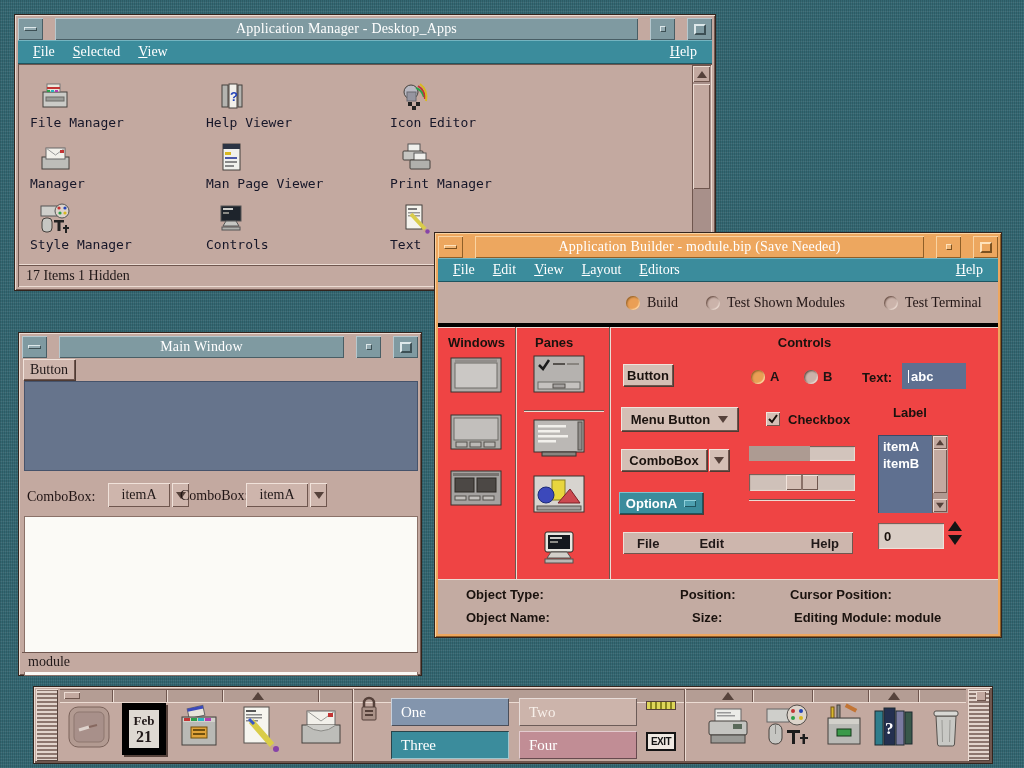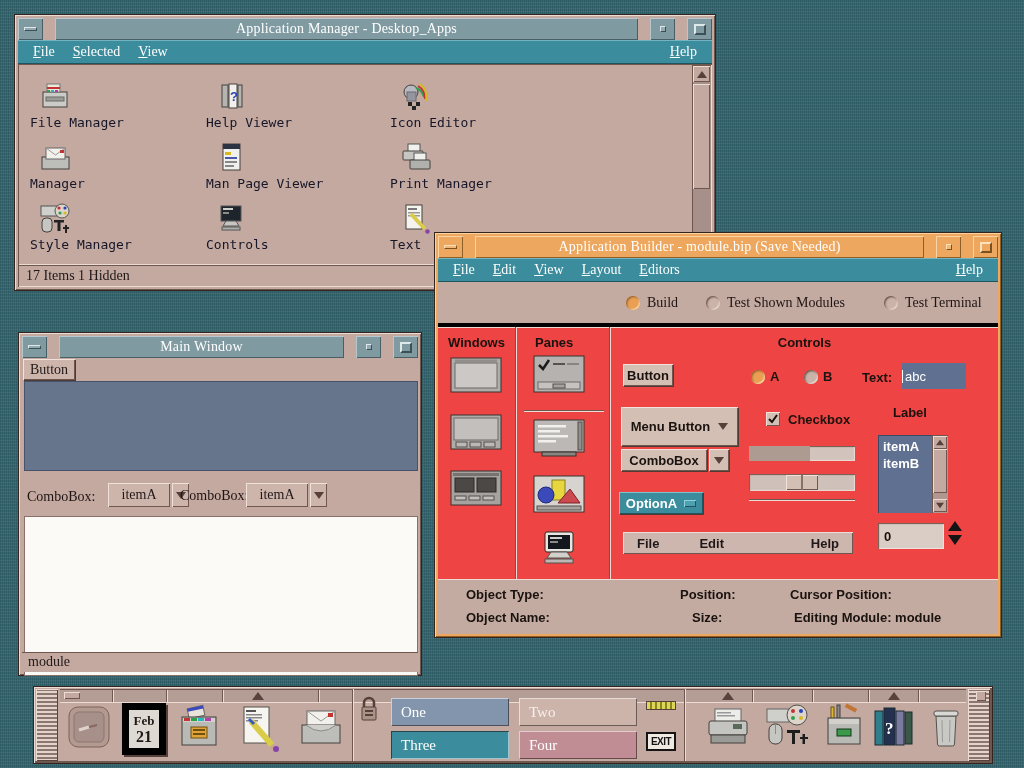--- a/index.html
+++ b/index.html
@@ -41,21 +41,21 @@
 
 .ab-radiorow{position:relative;height:41px;flex:0 0 41px;background:#c3aba2;}
 .radio{position:absolute;display:flex;align-items:center;gap:7px;font-size:14px;color:#201414;}
 .rdot{width:14px;height:14px;border-radius:50%;background:#cbb3aa;box-shadow:inset 1px 1px 2px #63493f,inset -1px -1px 1px #ecdcd3;}
 .rdot.sel{background:#ea9f55;box-shadow:inset 1px 1px 2px #8f5f28,inset -1px -1px 1px #ffd9a8;}
 .ab-main{position:relative;flex:1;background:#ef4444;border-top:4px solid #000000;box-shadow:inset 0 1px 0 #ecdcd3;}
 .vsep{position:absolute;top:0;bottom:0;width:2px;border-left:1px solid #6f564e;border-right:1px solid #ecdcd3;}
 .hdr{position:absolute;font-family:"Liberation Sans",sans-serif;font-weight:bold;font-size:13px;color:#1a120e;white-space:nowrap;}
 .palicon{position:absolute;}
 .ctl-btn{position:absolute;background:#d4bfb5;box-shadow:inset 1px 1px 0 #f1e3db,inset -1px -1px 0 #6f564e,1px 1px 0 #4e3b34;font-family:"Liberation Sans",sans-serif;font-weight:bold;font-size:13px;display:flex;align-items:center;justify-content:center;color:#1a120e;gap:8px;}
-.sfield{position:absolute;background:#5f7090;box-shadow:inset 1px 1px 0 #39496а,inset 1px 1px 0 #394968,inset -1px -1px 0 #8ea0bc;color:#fff;font-family:"Liberation Sans",sans-serif;font-weight:normal;font-size:13px;display:flex;align-items:center;}
+.sfield{position:absolute;background:#5f7090;box-shadow:inset 1px 1px 0 #39496а,inset 1px 1px 0 #394968,inset -1px -1px 0 #8ea0bc;color:#fff;font-family:"Liberation Sans",sans-serif;font-weight:bold;font-size:13px;display:flex;align-items:center;padding-left:6px;}
 .sfield .caret{width:1px;height:13px;background:#fff;margin-right:2px;}
 .chkbox{position:absolute;width:14px;height:14px;background:#d4bfb5;box-shadow:inset 1px 1px 0 #f1e3db,inset -1px -1px 0 #6f564e;display:flex;align-items:center;justify-content:center;}
 .gauge{position:absolute;background:#d2c4bc;box-shadow:inset 1px 1px 1px #6f564e,inset -1px -1px 1px #ecdcd3;}
 .gauge .fill{height:100%;background:#ad9b92;}
 .slider{position:absolute;background:#cfc1b9;box-shadow:inset 1px 1px 1px #6f564e,inset -1px -1px 1px #ecdcd3;}
 .sl-thumb{position:absolute;top:1px;bottom:1px;width:32px;background:#d4bfb5;box-shadow:inset 1px 1px 0 #f1e3db,inset -1px -1px 0 #6f564e;}
 .sl-thumb i{position:absolute;top:0;bottom:0;left:15px;width:2px;background:#8a7168;}
 .sepline{position:absolute;height:2px;border-top:1px solid #6f564e;border-bottom:1px solid #ecdcd3;}
 .list{position:absolute;background:#5f7090;box-shadow:inset 1px 1px 0 #394968;color:#fff;font-family:"Liberation Sans",sans-serif;font-weight:bold;font-size:13px;line-height:17px;padding:3px 0 0 5px;}
 .lscroll{position:absolute;width:16px;background:#b09890;box-shadow:inset 1px 1px 0 #6f564e;}
@@ -415,21 +415,21 @@
           </div>
         <div class="radio" style="left:366px;top:42px;gap:5px;">
             <span class="rdot"></span>
             <span style="font-family:'Liberation Sans',sans-serif;font-weight:bold;font-size:13px;">B</span>
           </div>
         <div class="hdr" style="left:424px;top:43px;">Text:</div>
         <div class="sfield" style="left:464px;top:36px;width:64px;height:26px;">
             <span class="caret"></span>
             <span>abc</span>
           </div>
-        <div class="ctl-btn" style="left:183px;top:80px;width:117px;height:39px;">
+        <div class="ctl-btn" style="left:183px;top:80px;width:117px;height:24px;">
             <span>Menu Button</span>
             <span class="tri-d"></span>
           </div>
         <div class="chkbox" style="left:328px;top:85px;">
             <svg width="12" height="12" viewBox="0 0 12 12">
               <polyline points="2,6 5,9 10,2" fill="none" stroke="#18100c" stroke-width="2"></polyline>
             </svg>
           </div>
         <div class="hdr" style="left:350px;top:85px;">Checkbox</div>
         <div class="hdr" style="left:455px;top:78px;">Label</div>

